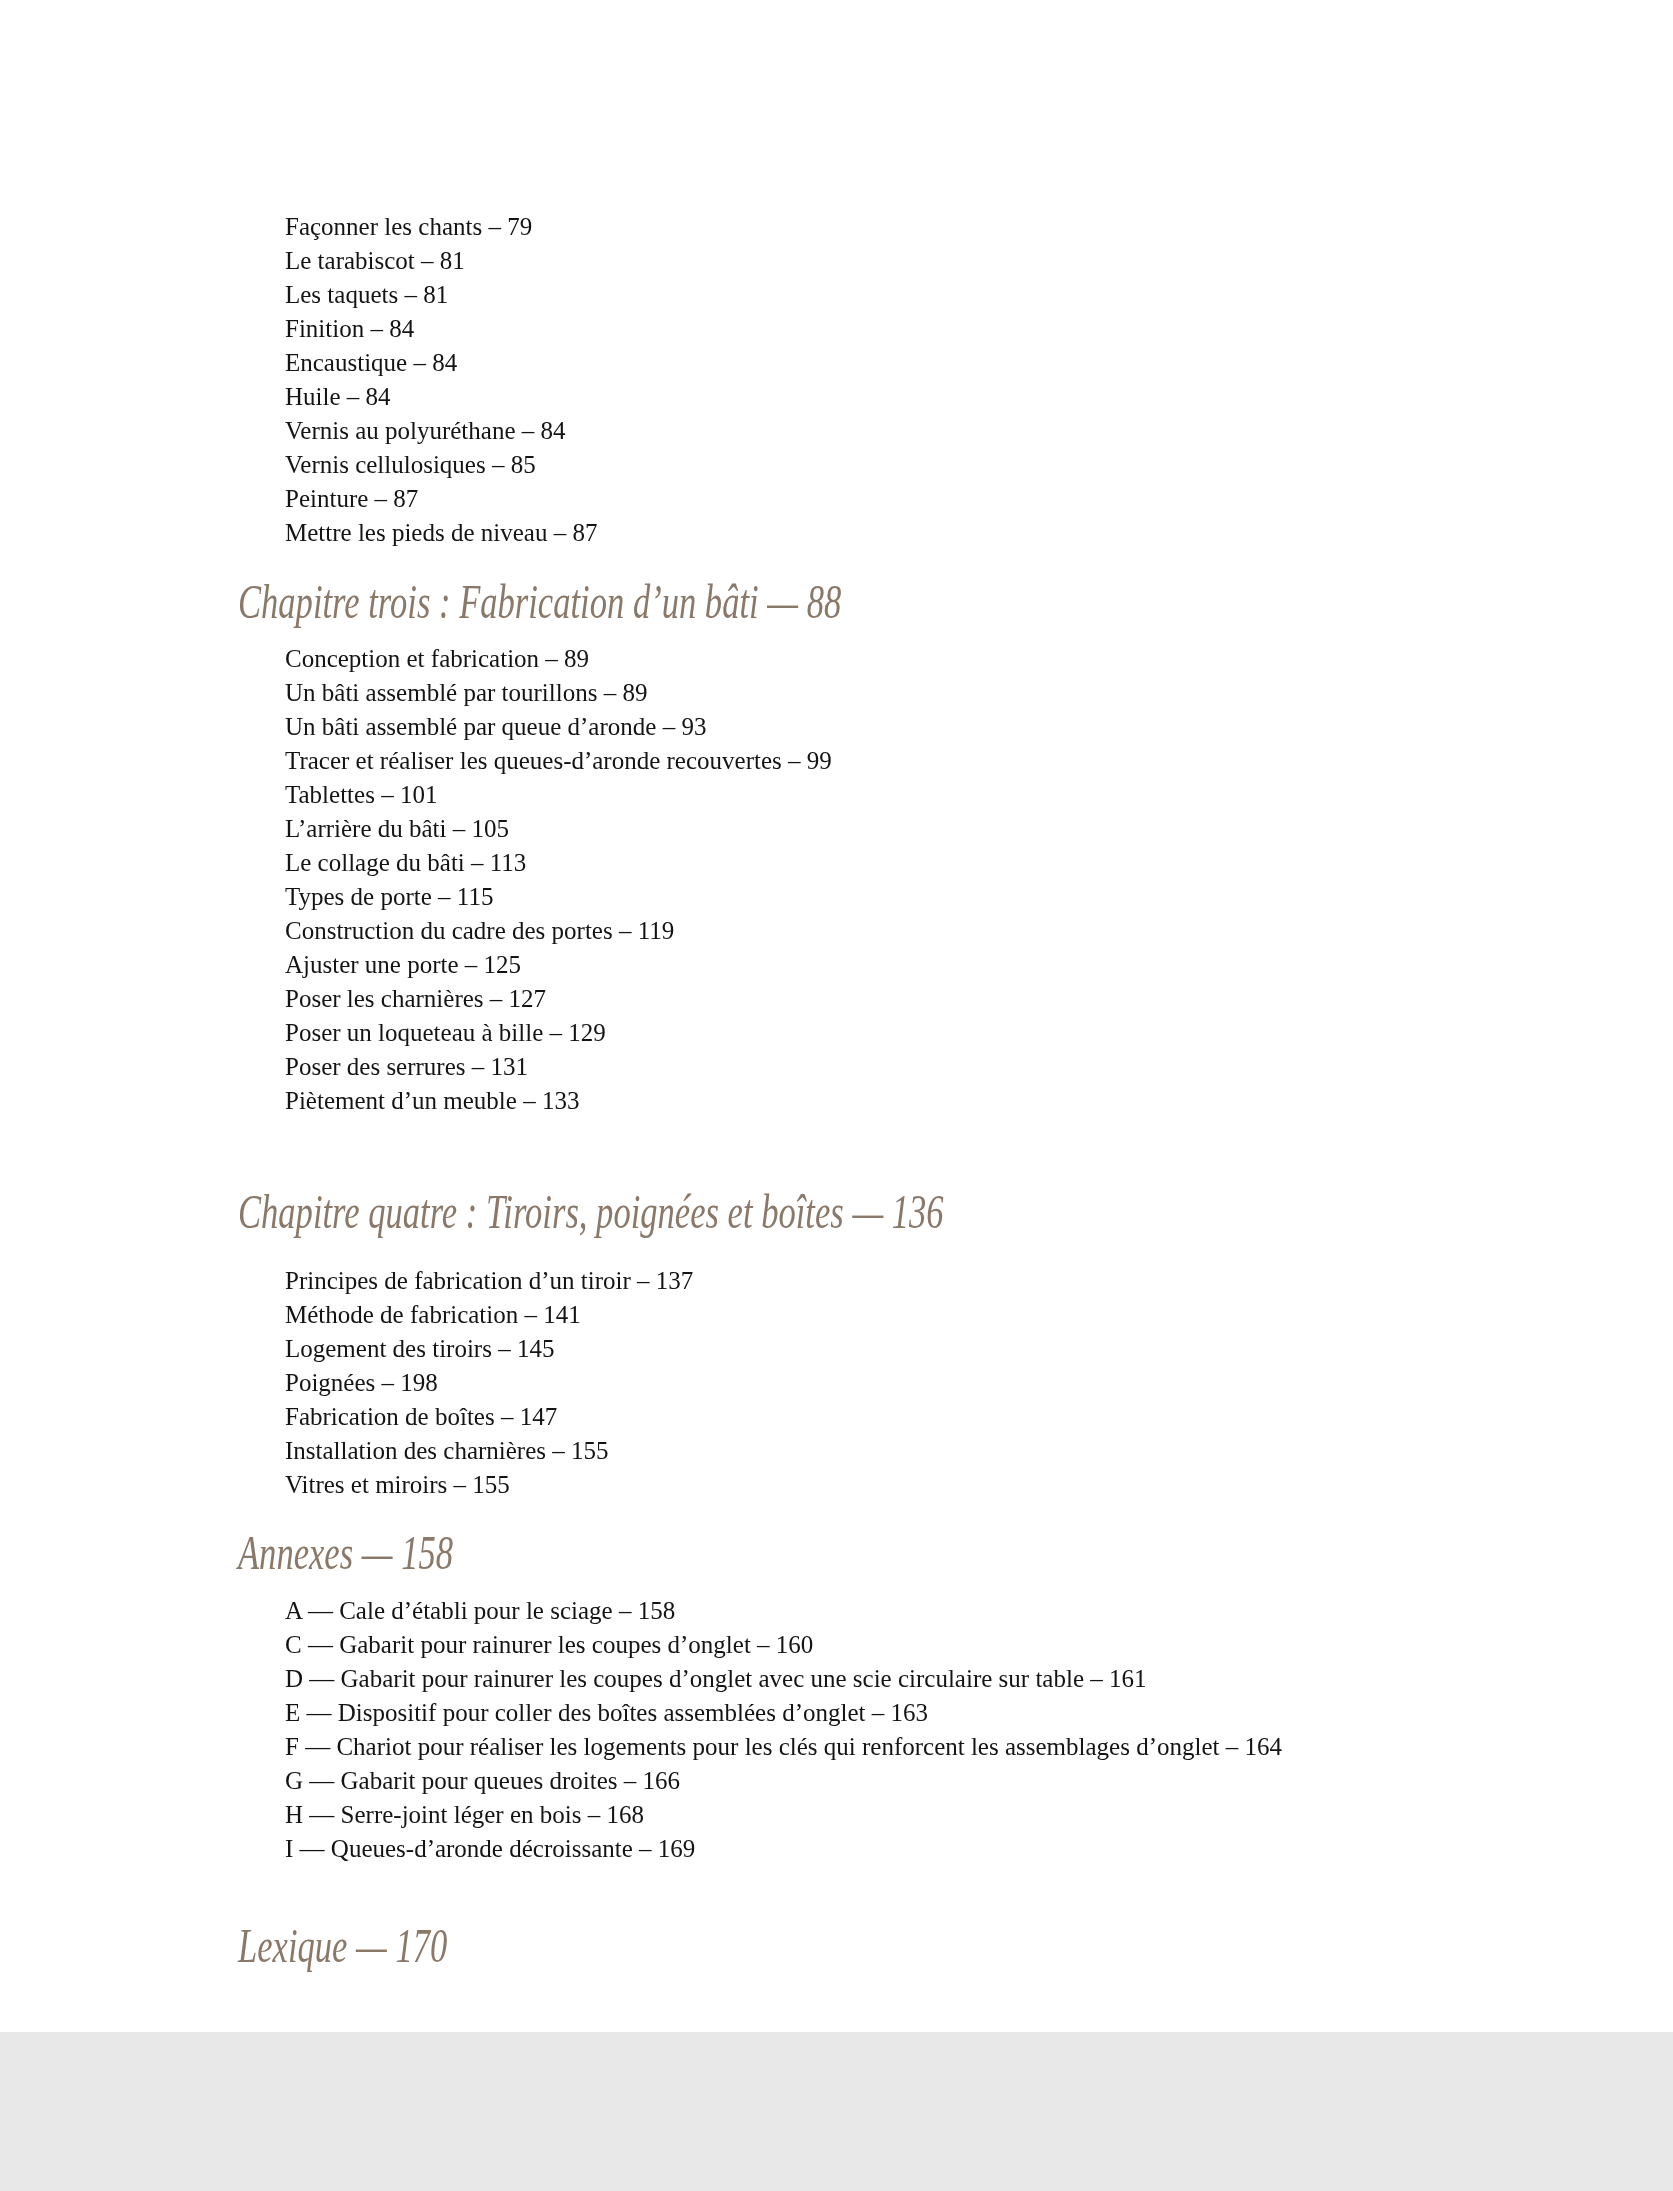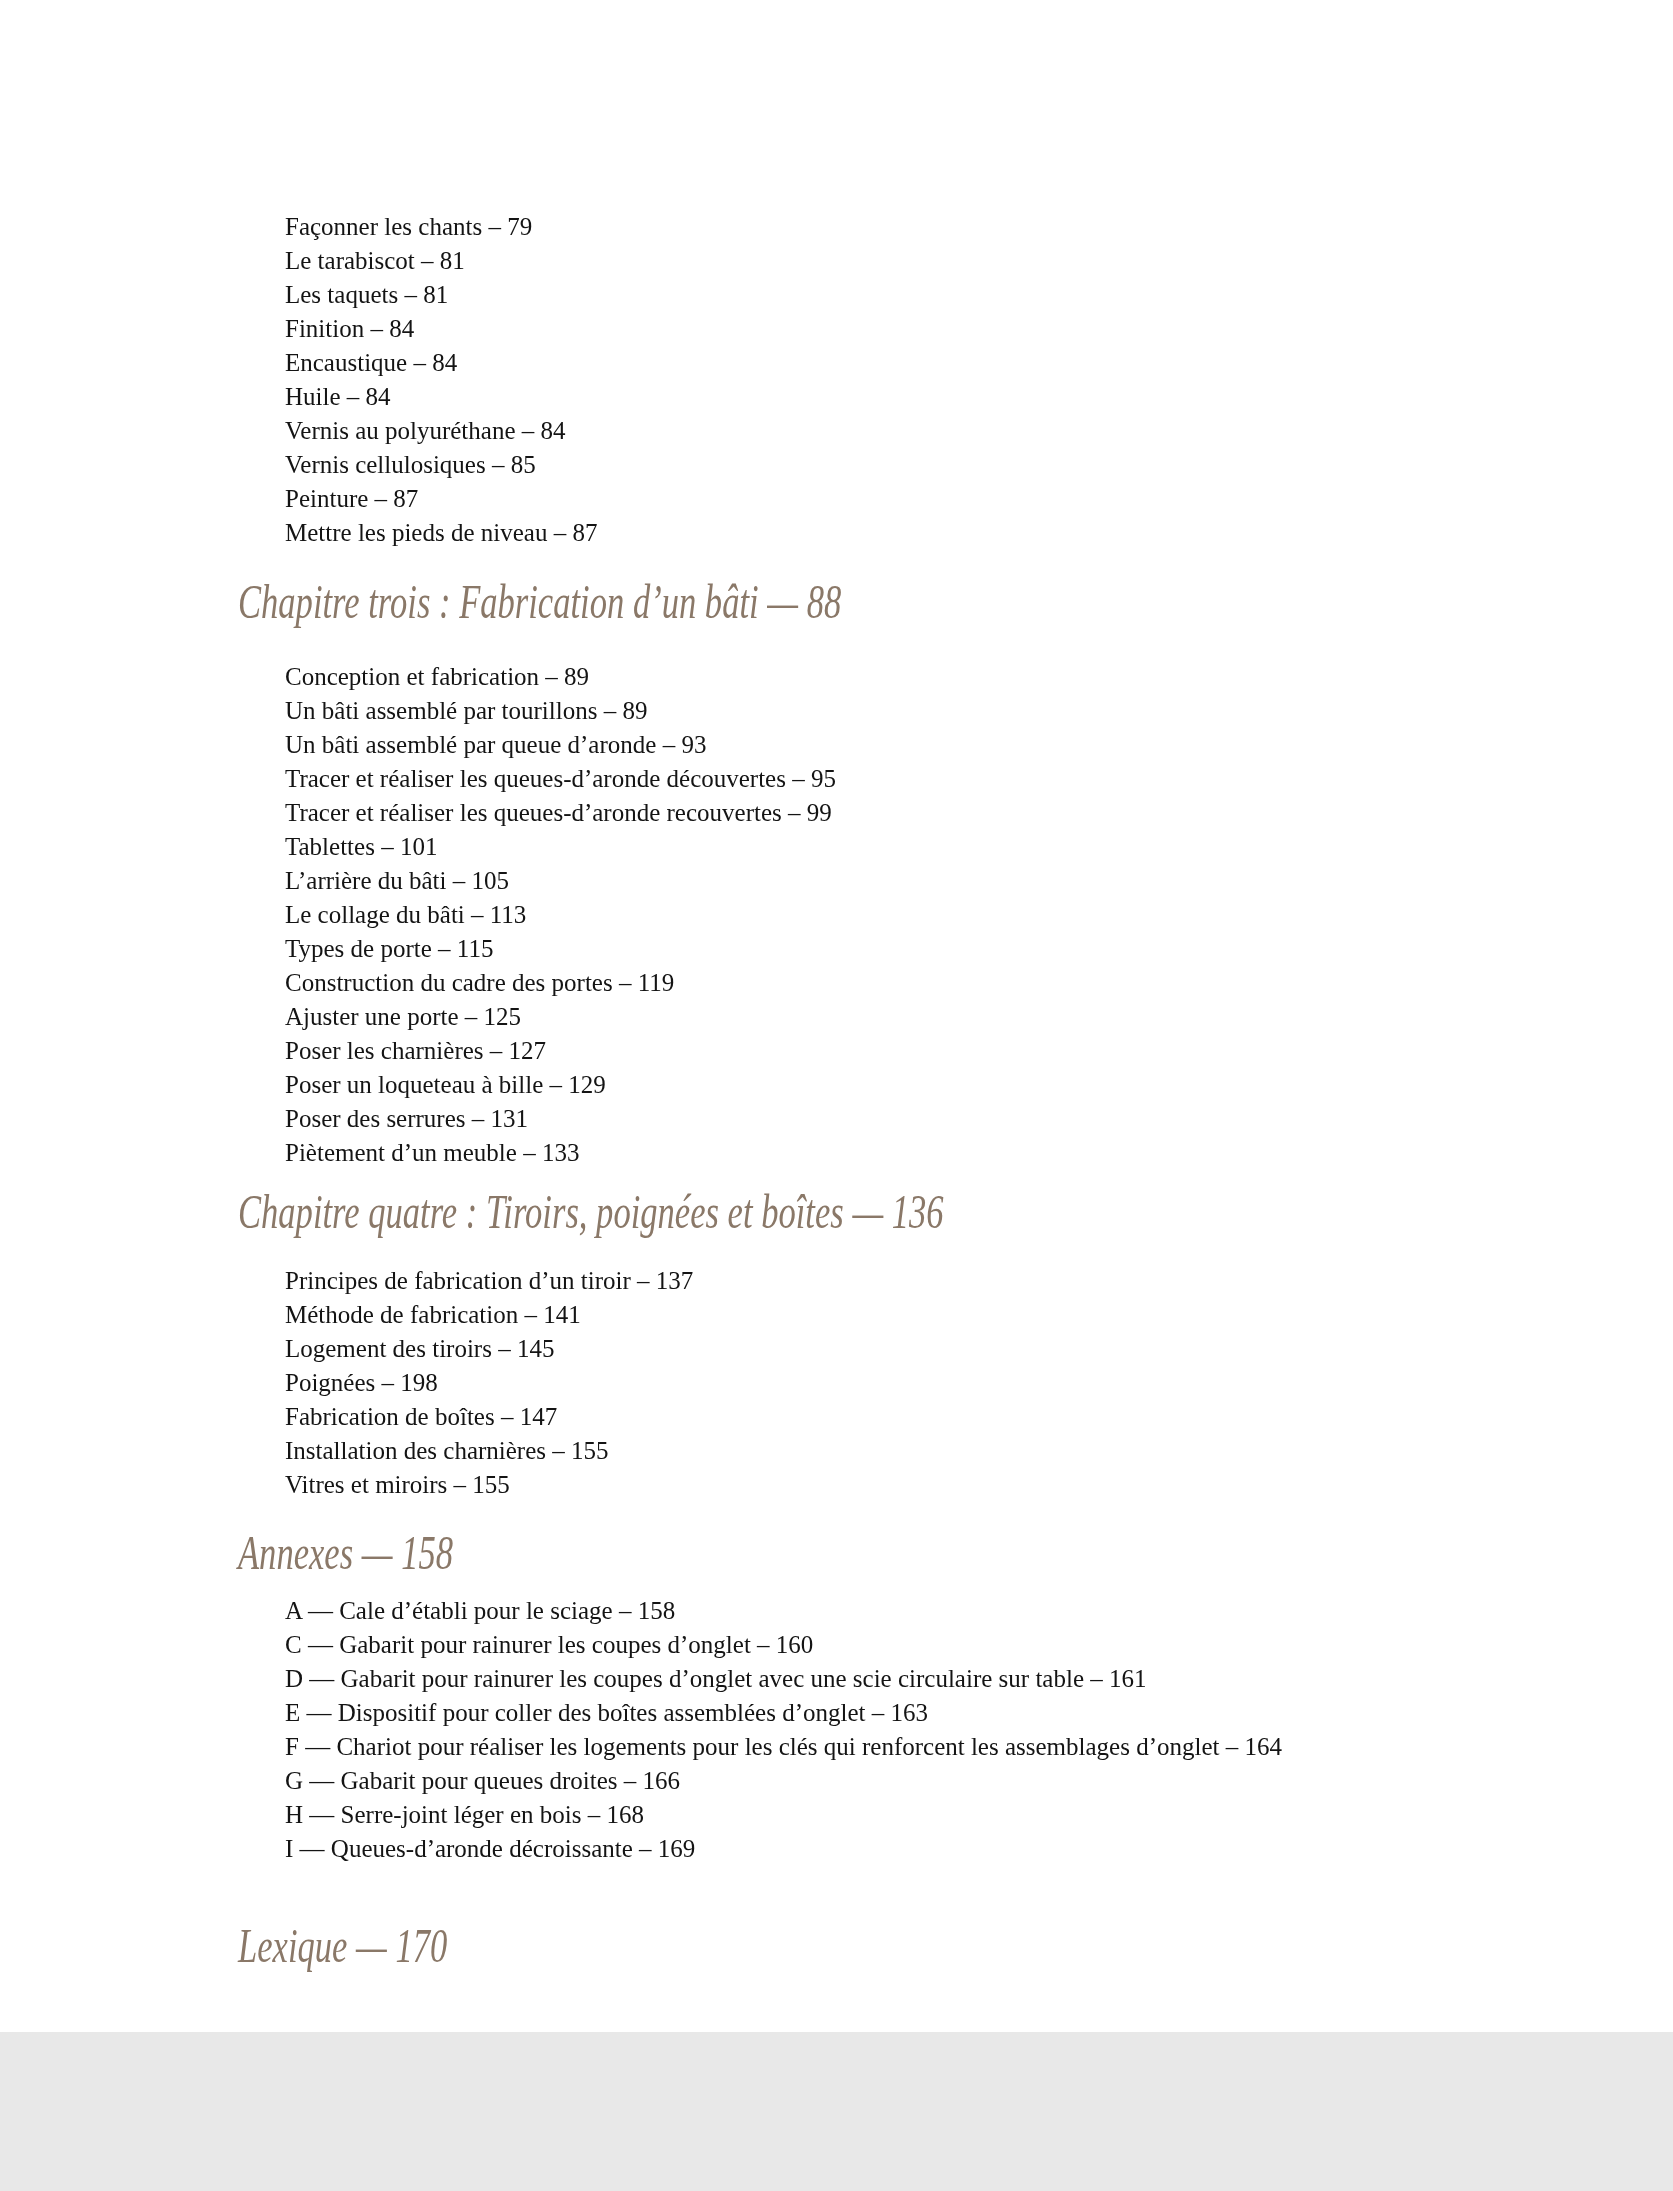--- a/index.html
+++ b/index.html
@@ -35,21 +35,21 @@
     font-weight: 400;
     font-size: 48px;
     line-height: 55px;
     color: #8a7868;
     white-space: nowrap;
     transform: scaleX(0.72);
     transform-origin: 0 50%;
   }
   #list-chapter2 { top: 210px; }
   #heading-chapter3 { top: 574px; }
-  #list-chapter3 { top: 660px; }
+  #list-chapter3 { top: 642px; }
   #heading-chapter4 { top: 1184px; }
   #list-chapter4 { top: 1264px; }
   #heading-annexes { top: 1525px; }
   #list-annexes { top: 1594px; }
   #heading-lexique { top: 1918px; }
   .page-number {
     position: absolute;
     top: 2096px;
     right: 122px;
     font-size: 26px;
@@ -75,21 +75,20 @@
       <div class="toc-item">Peinture – 87</div>
       <div class="toc-item">Mettre les pieds de niveau – 87</div>
     </div>
 
   <h2 class="chapter-heading" id="heading-chapter3">Chapitre trois : Fabrication d’un bâti — 88</h2>
 
   <div class="toc-list" id="list-chapter3">
       <div class="toc-item">Conception et fabrication – 89</div>
       <div class="toc-item">Un bâti assemblé par tourillons – 89</div>
       <div class="toc-item">Un bâti assemblé par queue d’aronde – 93</div>
-      <div class="toc-item">Tracer et réaliser les queues-d’aronde découvertes – 95</div>
       <div class="toc-item">Tracer et réaliser les queues-d’aronde recouvertes – 99</div>
       <div class="toc-item">Tablettes – 101</div>
       <div class="toc-item">L’arrière du bâti – 105</div>
       <div class="toc-item">Le collage du bâti – 113</div>
       <div class="toc-item">Types de porte – 115</div>
       <div class="toc-item">Construction du cadre des portes – 119</div>
       <div class="toc-item">Ajuster une porte – 125</div>
       <div class="toc-item">Poser les charnières – 127</div>
       <div class="toc-item">Poser un loqueteau à bille – 129</div>
       <div class="toc-item">Poser des serrures – 131</div>

